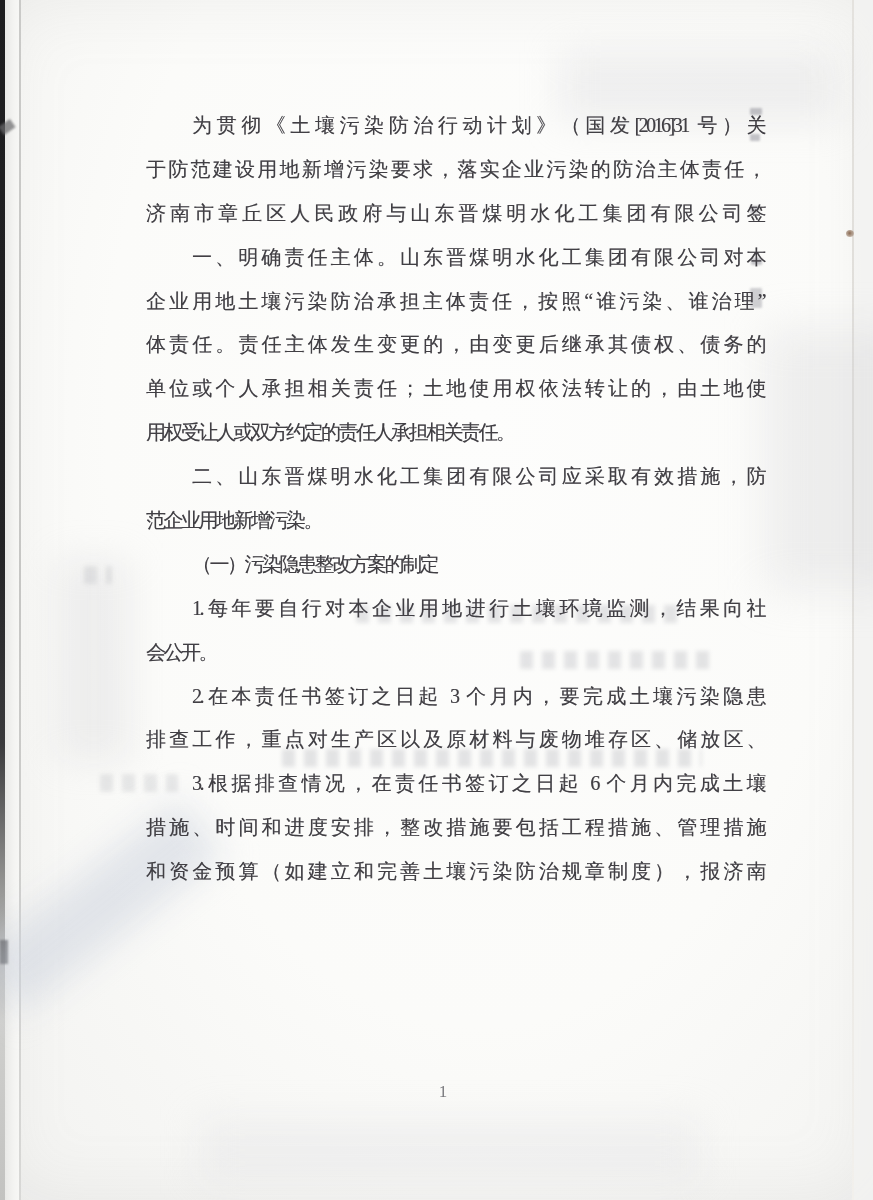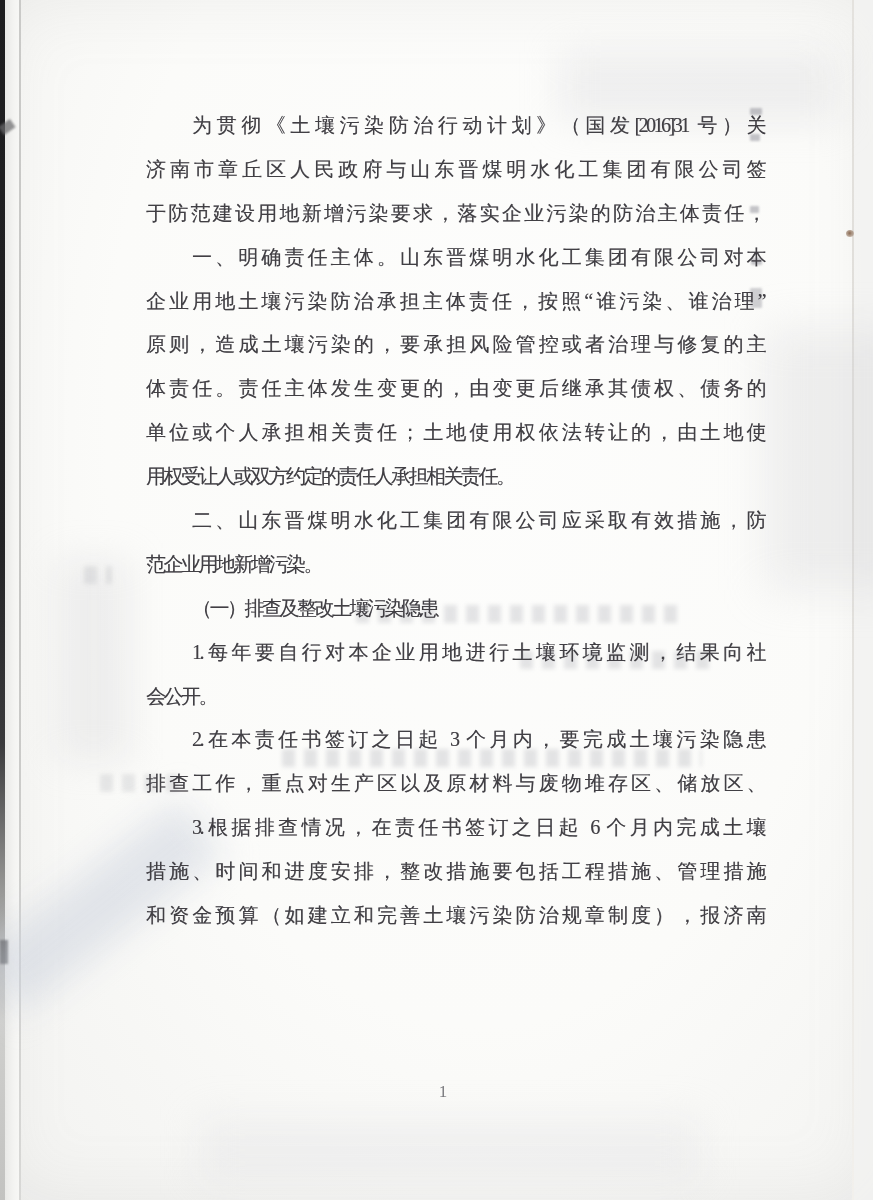--- a/index.html
+++ b/index.html
@@ -131,31 +131,30 @@
   <div class="ghost g4"></div>
   <div class="ghost g5"></div>
   <div class="rm rm1"></div>
   <div class="rm rm2"></div>
   <div class="rm rm3"></div>
   <div class="rm rm4"></div>
   <div class="rm rm5"></div>
 
   <div class="text-block">
       <div class="text-line ind">为贯彻《土壤污染防治行动计划》（国发[2016]31 号）关</div>
+      <div class="text-line">于防范建设用地新增污染要求，落实企业污染的防治主体责任，</div>
       <div class="text-line">济南市章丘区人民政府与山东晋煤明水化工集团有限公司签</div>
-      <div class="text-line">于防范建设用地新增污染要求，落实企业污染的防治主体责任，</div>
       <div class="text-line ind">一、明确责任主体。山东晋煤明水化工集团有限公司对本</div>
       <div class="text-line">企业用地土壤污染防治承担主体责任，按照“谁污染、谁治理”</div>
-      <div class="text-line">原则，造成土壤污染的，要承担风险管控或者治理与修复的主</div>
       <div class="text-line">体责任。责任主体发生变更的，由变更后继承其债权、债务的</div>
       <div class="text-line">单位或个人承担相关责任；土地使用权依法转让的，由土地使</div>
       <div class="text-line last">用权受让人或双方约定的责任人承担相关责任。</div>
       <div class="text-line ind">二、山东晋煤明水化工集团有限公司应采取有效措施，防</div>
       <div class="text-line last">范企业用地新增污染。</div>
-      <div class="text-line ind last">（一）排查及整改土壤污染隐患</div>
+      <div class="text-line ind last">（一）污染隐患整改方案的制定</div>
       <div class="text-line ind">1.每年要自行对本企业用地进行土壤环境监测，结果向社</div>
       <div class="text-line last">会公开。</div>
       <div class="text-line ind">2.在本责任书签订之日起 3 个月内，要完成土壤污染隐患</div>
       <div class="text-line">排查工作，重点对生产区以及原材料与废物堆存区、储放区、</div>
       <div class="text-line ind">3.根据排查情况，在责任书签订之日起 6 个月内完成土壤</div>
       <div class="text-line">措施、时间和进度安排，整改措施要包括工程措施、管理措施</div>
       <div class="text-line">和资金预算（如建立和完善土壤污染防治规章制度），报济南</div>
     </div>
 
   <div class="page-number">1</div>

